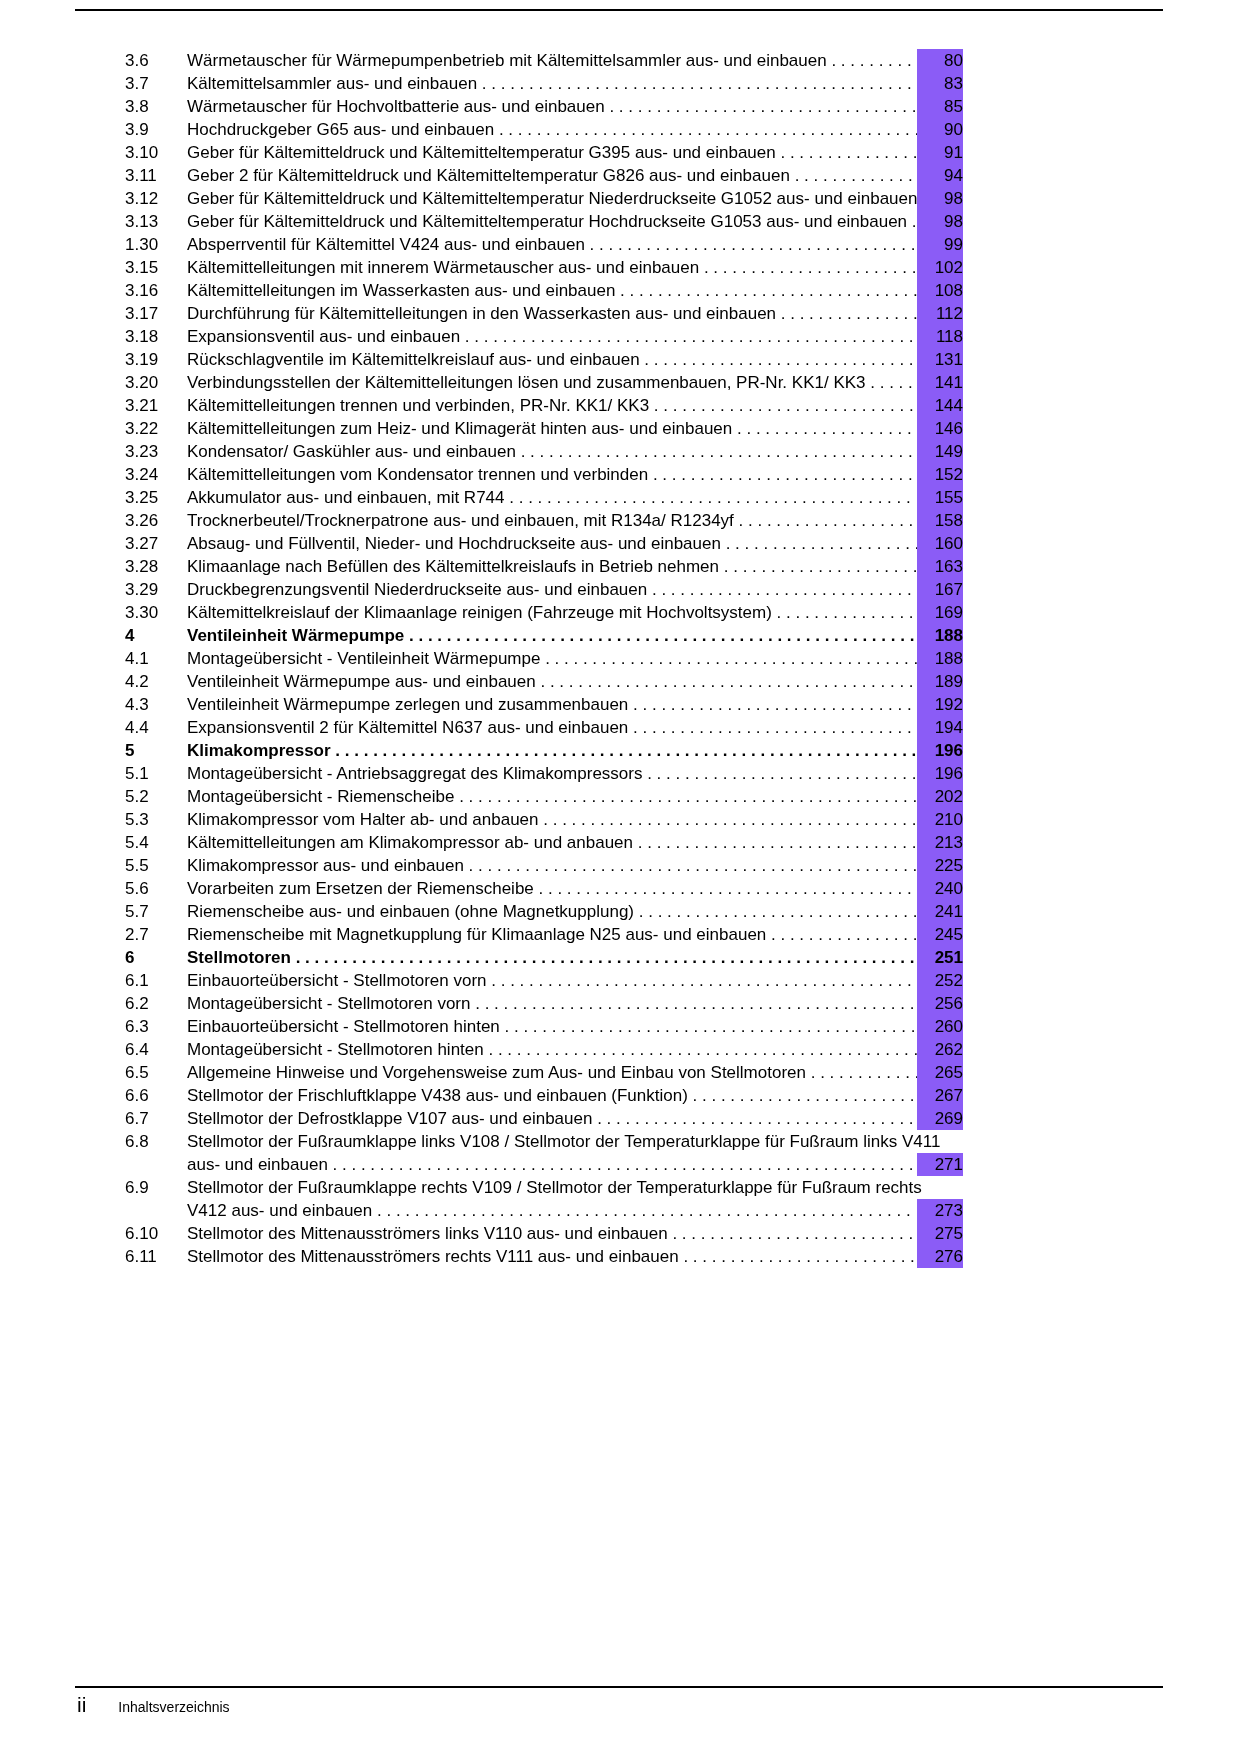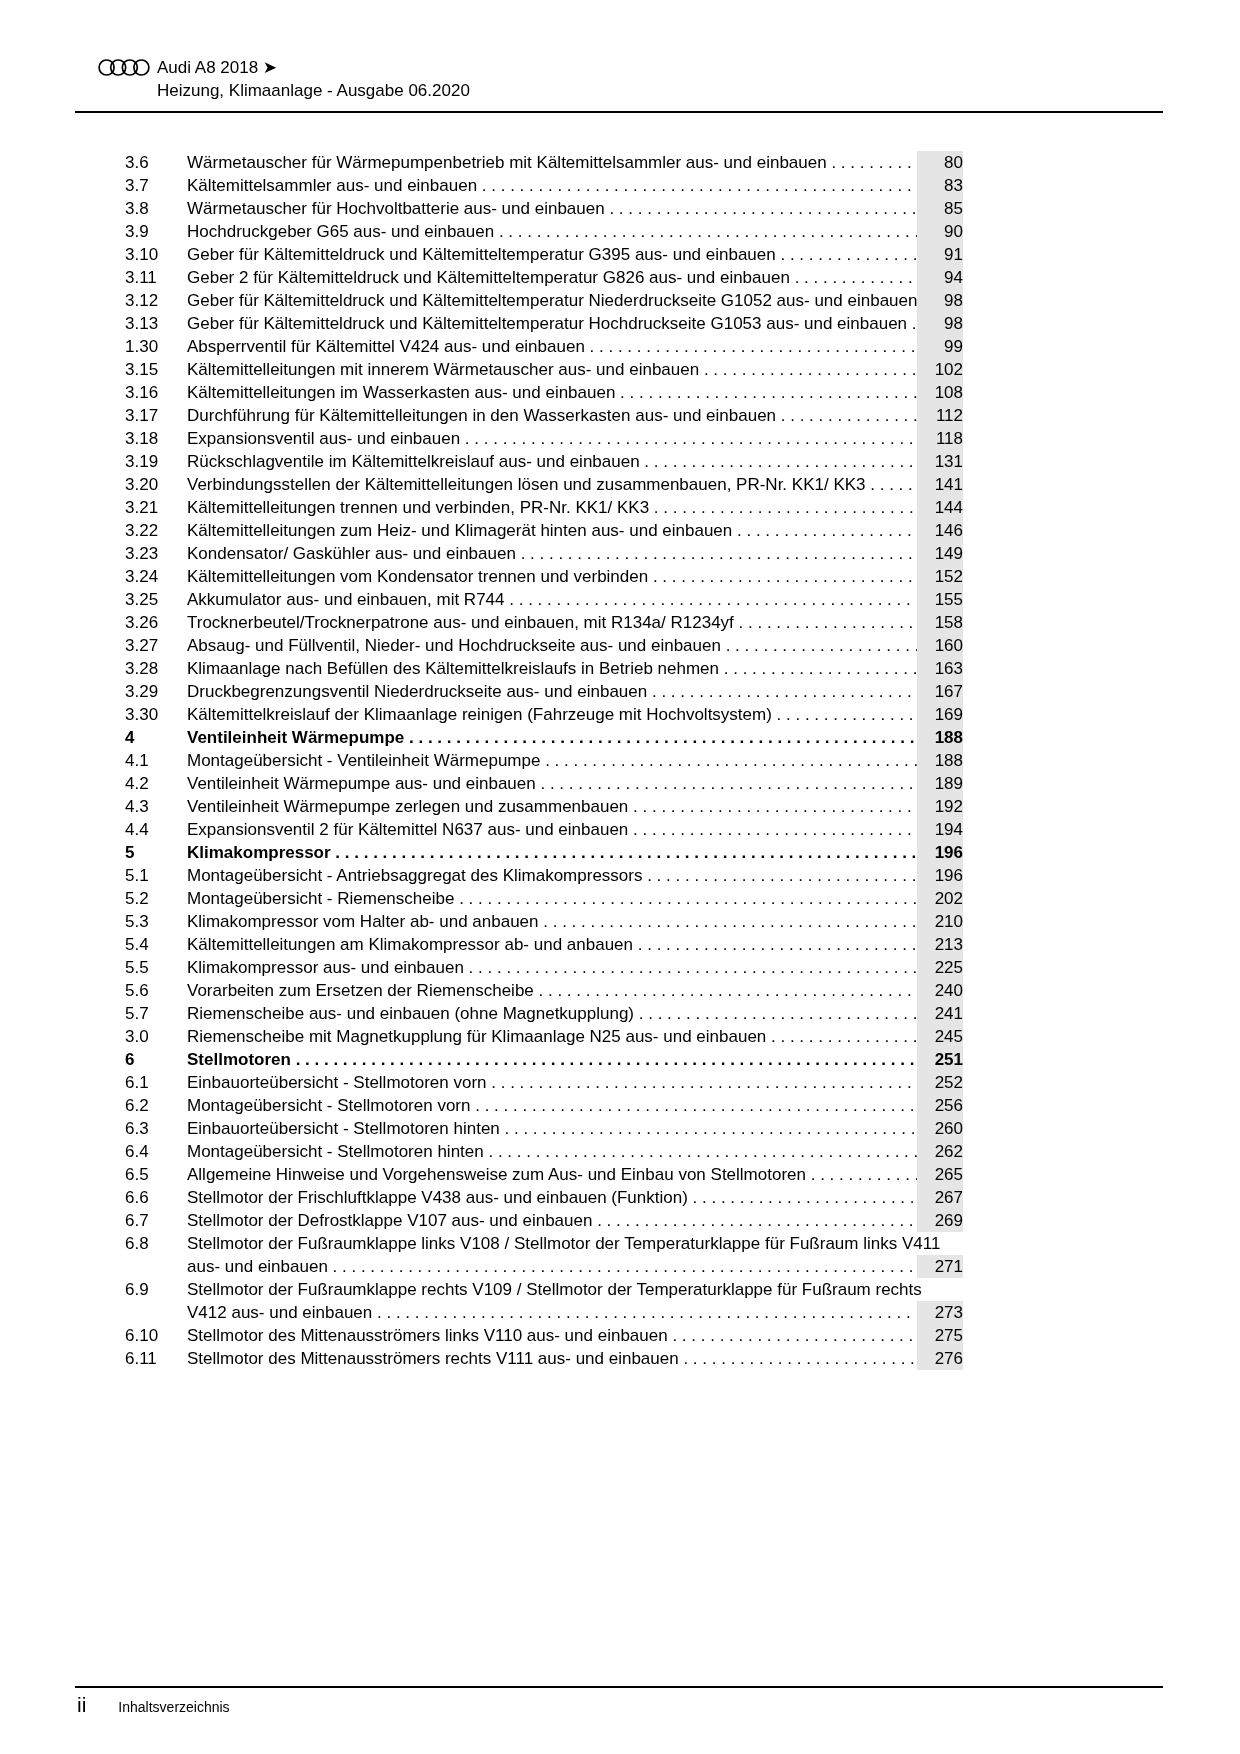--- a/index.html
+++ b/index.html
@@ -47,21 +47,21 @@
     flex: 1;
     position: relative;
     overflow: hidden;
     display: block;
   }
   .toc-dots { white-space: normal; }
   .toc-page {
     position: absolute;
     right: 0;
     bottom: 0;
-    background: #e5e5e5;
+    background: #8b5cf6;
     padding-left: 11px;
     min-width: 46px;
     text-align: right;
     line-height: 23px;
   }
 
   
   .footer {
     position: absolute;
     left: 75px;
@@ -77,36 +77,20 @@
     padding-left: 2px;
   }
   .footer-page { font-size: 21px; line-height: 26px; }
   .footer-label { font-size: 14px; }
 </style>
 </head>
 <body>
 
 <div class="page">
 
-  <div class="header">
-    <span class="logo">
-      <svg width="52" height="19" viewBox="0 0 52 19" aria-hidden="true">
-        <g fill="none" stroke="#000" stroke-width="1.7">
-          <circle cx="8.6" cy="9.5" r="7.5"></circle>
-          <circle cx="20.2" cy="9.5" r="7.5"></circle>
-          <circle cx="31.8" cy="9.5" r="7.5"></circle>
-          <circle cx="43.4" cy="9.5" r="7.5"></circle>
-        </g>
-      </svg>
-    </span>
-    <div class="header-text">
-      <div>Audi A8 2018 ➤</div>
-      <div>Heizung, Klimaanlage - Ausgabe 06.2020</div>
-    </div>
-  </div>
   <div class="header-rule"></div>
 
   <div class="toc">
       <div class="toc-row">
         <span class="toc-num">3.6</span>
         <span class="toc-entry" style="max-height: 23px;"><span class="toc-title">Wärmetauscher für Wärmepumpenbetrieb mit Kältemittelsammler aus- und einbauen</span><span class="toc-dots"> .  .  .  .  .  .  .  .  .  .  .  .  .  .  .  .  .  .  .  .  .  .  .  .  .  .  .  .  .  .  .  .  .  .  .  .  .  .  .  .  .  .  .  .  .  .  .  .  .  .  .  .  .  .  .  .  .  .  .  .  .  .  .  .  .  .  .  .  .  .  .  .  .  .  .  .  .  .  .  .  .  .  .  .  .  .  .  .  .  .  .  .  .  .  .  .  .  .  .  .  .  .  .  .  .  .  .  .  .  .  .  .  .  .  .  .  .  .  .  .  .  .  .  .  .  .  .  .  .  . </span><span class="toc-page">80</span></span>
       </div>
       <div class="toc-row">
         <span class="toc-num">3.7</span>
         <span class="toc-entry" style="max-height: 23px;"><span class="toc-title">Kältemittelsammler aus- und einbauen</span><span class="toc-dots"> .  .  .  .  .  .  .  .  .  .  .  .  .  .  .  .  .  .  .  .  .  .  .  .  .  .  .  .  .  .  .  .  .  .  .  .  .  .  .  .  .  .  .  .  .  .  .  .  .  .  .  .  .  .  .  .  .  .  .  .  .  .  .  .  .  .  .  .  .  .  .  .  .  .  .  .  .  .  .  .  .  .  .  .  .  .  .  .  .  .  .  .  .  .  .  .  .  .  .  .  .  .  .  .  .  .  .  .  .  .  .  .  .  .  .  .  .  .  .  .  .  .  .  .  .  .  .  .  .  . </span><span class="toc-page">83</span></span>
@@ -249,21 +233,21 @@
       </div>
       <div class="toc-row">
         <span class="toc-num">5.6</span>
         <span class="toc-entry" style="max-height: 23px;"><span class="toc-title">Vorarbeiten zum Ersetzen der Riemenscheibe</span><span class="toc-dots"> .  .  .  .  .  .  .  .  .  .  .  .  .  .  .  .  .  .  .  .  .  .  .  .  .  .  .  .  .  .  .  .  .  .  .  .  .  .  .  .  .  .  .  .  .  .  .  .  .  .  .  .  .  .  .  .  .  .  .  .  .  .  .  .  .  .  .  .  .  .  .  .  .  .  .  .  .  .  .  .  .  .  .  .  .  .  .  .  .  .  .  .  .  .  .  .  .  .  .  .  .  .  .  .  .  .  .  .  .  .  .  .  .  .  .  .  .  .  .  .  .  .  .  .  .  .  .  .  .  . </span><span class="toc-page">240</span></span>
       </div>
       <div class="toc-row">
         <span class="toc-num">5.7</span>
         <span class="toc-entry" style="max-height: 23px;"><span class="toc-title">Riemenscheibe aus- und einbauen (ohne Magnetkupplung)</span><span class="toc-dots"> .  .  .  .  .  .  .  .  .  .  .  .  .  .  .  .  .  .  .  .  .  .  .  .  .  .  .  .  .  .  .  .  .  .  .  .  .  .  .  .  .  .  .  .  .  .  .  .  .  .  .  .  .  .  .  .  .  .  .  .  .  .  .  .  .  .  .  .  .  .  .  .  .  .  .  .  .  .  .  .  .  .  .  .  .  .  .  .  .  .  .  .  .  .  .  .  .  .  .  .  .  .  .  .  .  .  .  .  .  .  .  .  .  .  .  .  .  .  .  .  .  .  .  .  .  .  .  .  .  . </span><span class="toc-page">241</span></span>
       </div>
       <div class="toc-row">
-        <span class="toc-num">3.0</span>
+        <span class="toc-num">2.7</span>
         <span class="toc-entry" style="max-height: 23px;"><span class="toc-title">Riemenscheibe mit Magnetkupplung für Klimaanlage N25 aus- und einbauen</span><span class="toc-dots"> .  .  .  .  .  .  .  .  .  .  .  .  .  .  .  .  .  .  .  .  .  .  .  .  .  .  .  .  .  .  .  .  .  .  .  .  .  .  .  .  .  .  .  .  .  .  .  .  .  .  .  .  .  .  .  .  .  .  .  .  .  .  .  .  .  .  .  .  .  .  .  .  .  .  .  .  .  .  .  .  .  .  .  .  .  .  .  .  .  .  .  .  .  .  .  .  .  .  .  .  .  .  .  .  .  .  .  .  .  .  .  .  .  .  .  .  .  .  .  .  .  .  .  .  .  .  .  .  .  . </span><span class="toc-page">245</span></span>
       </div>
       <div class="toc-row bold">
         <span class="toc-num">6</span>
         <span class="toc-entry" style="max-height: 23px;"><span class="toc-title">Stellmotoren</span><span class="toc-dots"> .  .  .  .  .  .  .  .  .  .  .  .  .  .  .  .  .  .  .  .  .  .  .  .  .  .  .  .  .  .  .  .  .  .  .  .  .  .  .  .  .  .  .  .  .  .  .  .  .  .  .  .  .  .  .  .  .  .  .  .  .  .  .  .  .  .  .  .  .  .  .  .  .  .  .  .  .  .  .  .  .  .  .  .  .  .  .  .  .  .  .  .  .  .  .  .  .  .  .  .  .  .  .  .  .  .  .  .  .  .  .  .  .  .  .  .  .  .  .  .  .  .  .  .  .  .  .  .  .  . </span><span class="toc-page">251</span></span>
       </div>
       <div class="toc-row">
         <span class="toc-num">6.1</span>
         <span class="toc-entry" style="max-height: 23px;"><span class="toc-title">Einbauorteübersicht - Stellmotoren vorn</span><span class="toc-dots"> .  .  .  .  .  .  .  .  .  .  .  .  .  .  .  .  .  .  .  .  .  .  .  .  .  .  .  .  .  .  .  .  .  .  .  .  .  .  .  .  .  .  .  .  .  .  .  .  .  .  .  .  .  .  .  .  .  .  .  .  .  .  .  .  .  .  .  .  .  .  .  .  .  .  .  .  .  .  .  .  .  .  .  .  .  .  .  .  .  .  .  .  .  .  .  .  .  .  .  .  .  .  .  .  .  .  .  .  .  .  .  .  .  .  .  .  .  .  .  .  .  .  .  .  .  .  .  .  .  . </span><span class="toc-page">252</span></span>
       </div>

